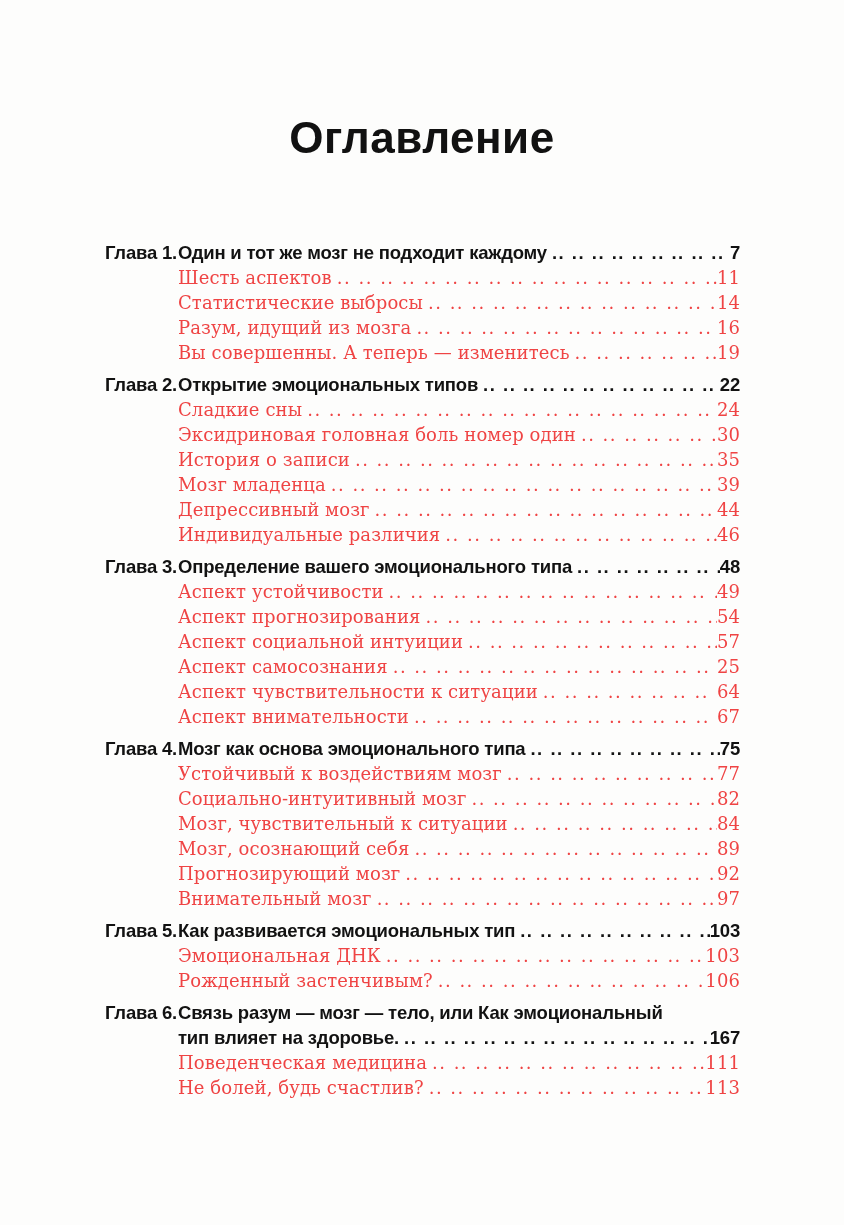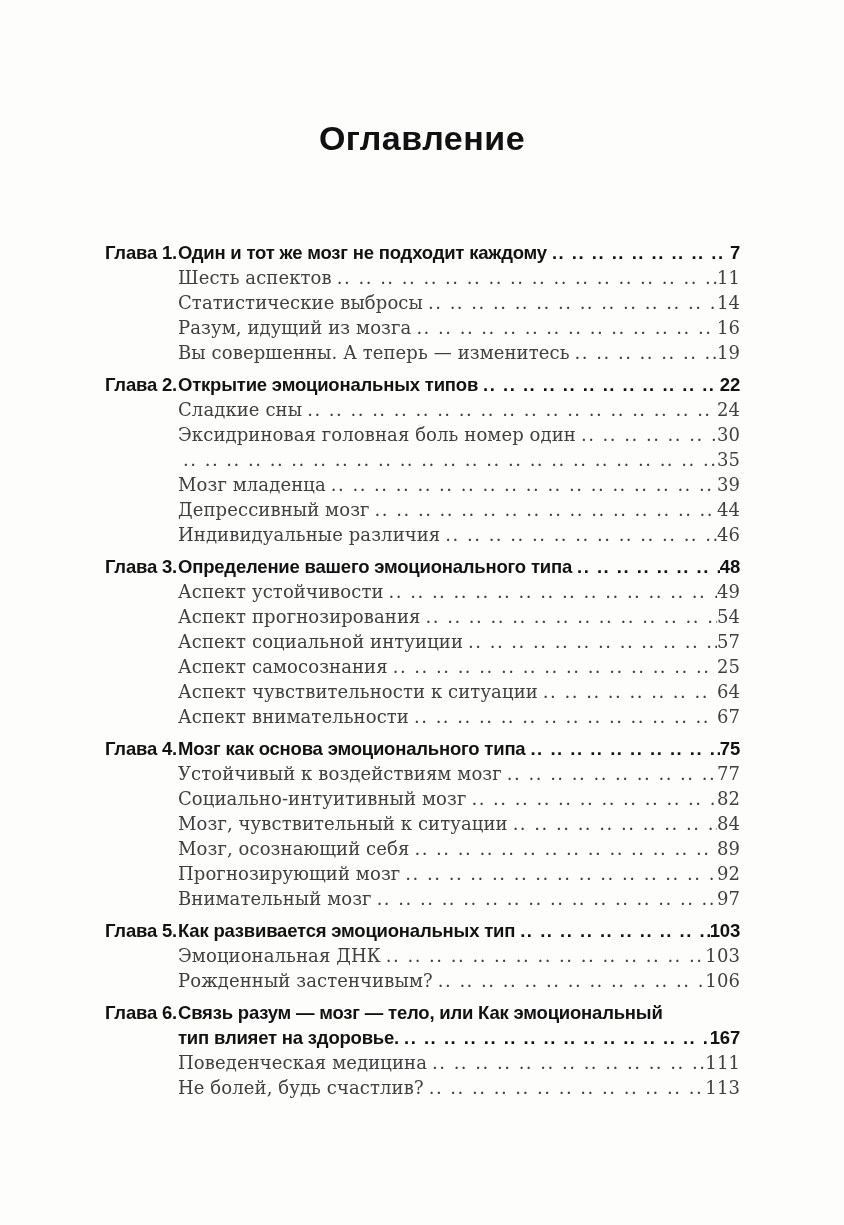--- a/index.html
+++ b/index.html
@@ -17,21 +17,21 @@
     width: 844px;
     height: 1225px;
     background: #fdfdfc;
     color: #151515;
   }
   h1.page-title {
     margin: 0;
     padding-top: 120px;
     font-family: "Liberation Sans", sans-serif;
     font-weight: 700;
-    font-size: 34px;
+    font-size: 44px;
     line-height: 36px;
     text-align: center;
     letter-spacing: 0.5px;
     color: #111;
   }
   .toc {
     margin: 84px 104px 0 105px; 
   }
   .chapter { margin-top: 7px; }
   .chapter:first-child { margin-top: 4px; }
@@ -53,21 +53,21 @@
     align-items: flex-start;
     min-width: 0;
   }
   .entry {
     margin-left: 73px;
     font-family: "DejaVu Serif", "Liberation Serif", serif;
     font-weight: 400;
     font-size: 18px;
     line-height: 25px;
     letter-spacing: 0.1px;
-    color: #404040;
+    color: #ef4444;
   }
   .txt { flex: none; white-space: nowrap; }
   .leader {
     flex: 1;
     min-width: 10px;
     overflow: hidden;
     white-space: nowrap;
     padding: 0 2px 0 5px;
     letter-spacing: 1.5px;
   }
@@ -129,20 +129,21 @@
     <span class="txt">Сладкие сны</span>
     <span class="leader">.. .. .. .. .. .. .. .. .. .. .. .. .. .. .. .. .. .. .. .. .. .. .. .. .. .. .. .. .. .. .. .. .. .. .. .. .. .. .. .. .. .. .. .. .. .. .. .. .. .. .. .. .. .. .. .. .. .. .. .. .. .. .. .. .. .. .. .. .. .. </span>
     <span class="pg">24</span>
   </div>
           <div class="entry">
     <span class="txt">Эксидриновая головная боль номер один</span>
     <span class="leader">.. .. .. .. .. .. .. .. .. .. .. .. .. .. .. .. .. .. .. .. .. .. .. .. .. .. .. .. .. .. .. .. .. .. .. .. .. .. .. .. .. .. .. .. .. .. .. .. .. .. .. .. .. .. .. .. .. .. .. .. .. .. .. .. .. .. .. .. .. .. </span>
     <span class="pg">30</span>
   </div>
           <div class="entry">
+    <span class="txt">История о записи</span>
     <span class="leader">.. .. .. .. .. .. .. .. .. .. .. .. .. .. .. .. .. .. .. .. .. .. .. .. .. .. .. .. .. .. .. .. .. .. .. .. .. .. .. .. .. .. .. .. .. .. .. .. .. .. .. .. .. .. .. .. .. .. .. .. .. .. .. .. .. .. .. .. .. .. </span>
     <span class="pg">35</span>
   </div>
           <div class="entry">
     <span class="txt">Мозг младенца</span>
     <span class="leader">.. .. .. .. .. .. .. .. .. .. .. .. .. .. .. .. .. .. .. .. .. .. .. .. .. .. .. .. .. .. .. .. .. .. .. .. .. .. .. .. .. .. .. .. .. .. .. .. .. .. .. .. .. .. .. .. .. .. .. .. .. .. .. .. .. .. .. .. .. .. </span>
     <span class="pg">39</span>
   </div>
           <div class="entry">
     <span class="txt">Депрессивный мозг</span>

